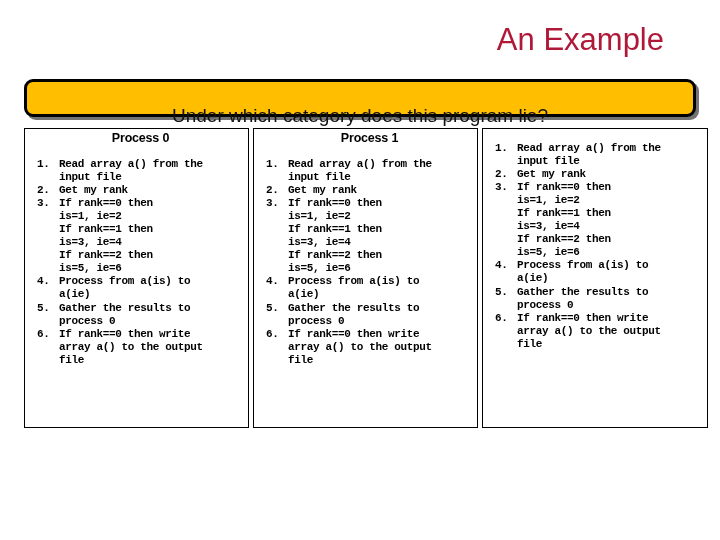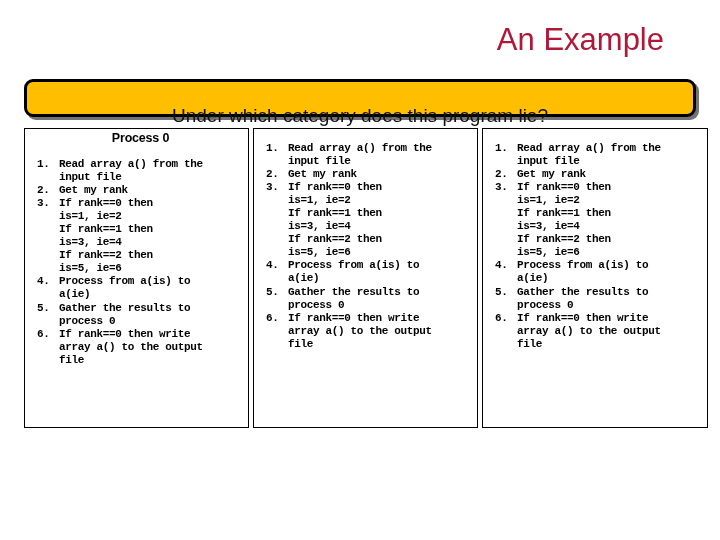--- a/index.html
+++ b/index.html
@@ -120,20 +120,21 @@
         <div class="idx" style="left: 223px; top: 13px;">6</div>
         <div class="band" style="left: 86px; top: 30px; width: 156px; background: rgb(171, 171, 219);"></div>
         <div class="alabel" style="left: 68px; top: 18px;">a</div>
         <div class="cyl" style="left: 18px; top: 30px;">
           <div class="top"></div>
         </div>
       </div>
   </div>
 
   <div class="panel" id="panel1">
+    <div class="p-head">Process 1</div>
     <div class="code">
         <span class="cl"><span class="num">1.</span><span>Read array a() from the</span></span>
         <span class="cl cont"><span>input file</span></span>
         <span class="cl"><span class="num">2.</span><span>Get my rank</span></span>
         <span class="cl"><span class="num">3.</span><span>If rank==0 then</span></span>
         <span class="cl cont"><span>is=1, ie=2</span></span>
         <span class="cl cont"><span>If rank==1 then</span></span>
         <span class="cl cont"><span>is=3, ie=4</span></span>
         <span class="cl cont"><span>If rank==2 then</span></span>
         <span class="cl cont"><span>is=5, ie=6</span></span>

